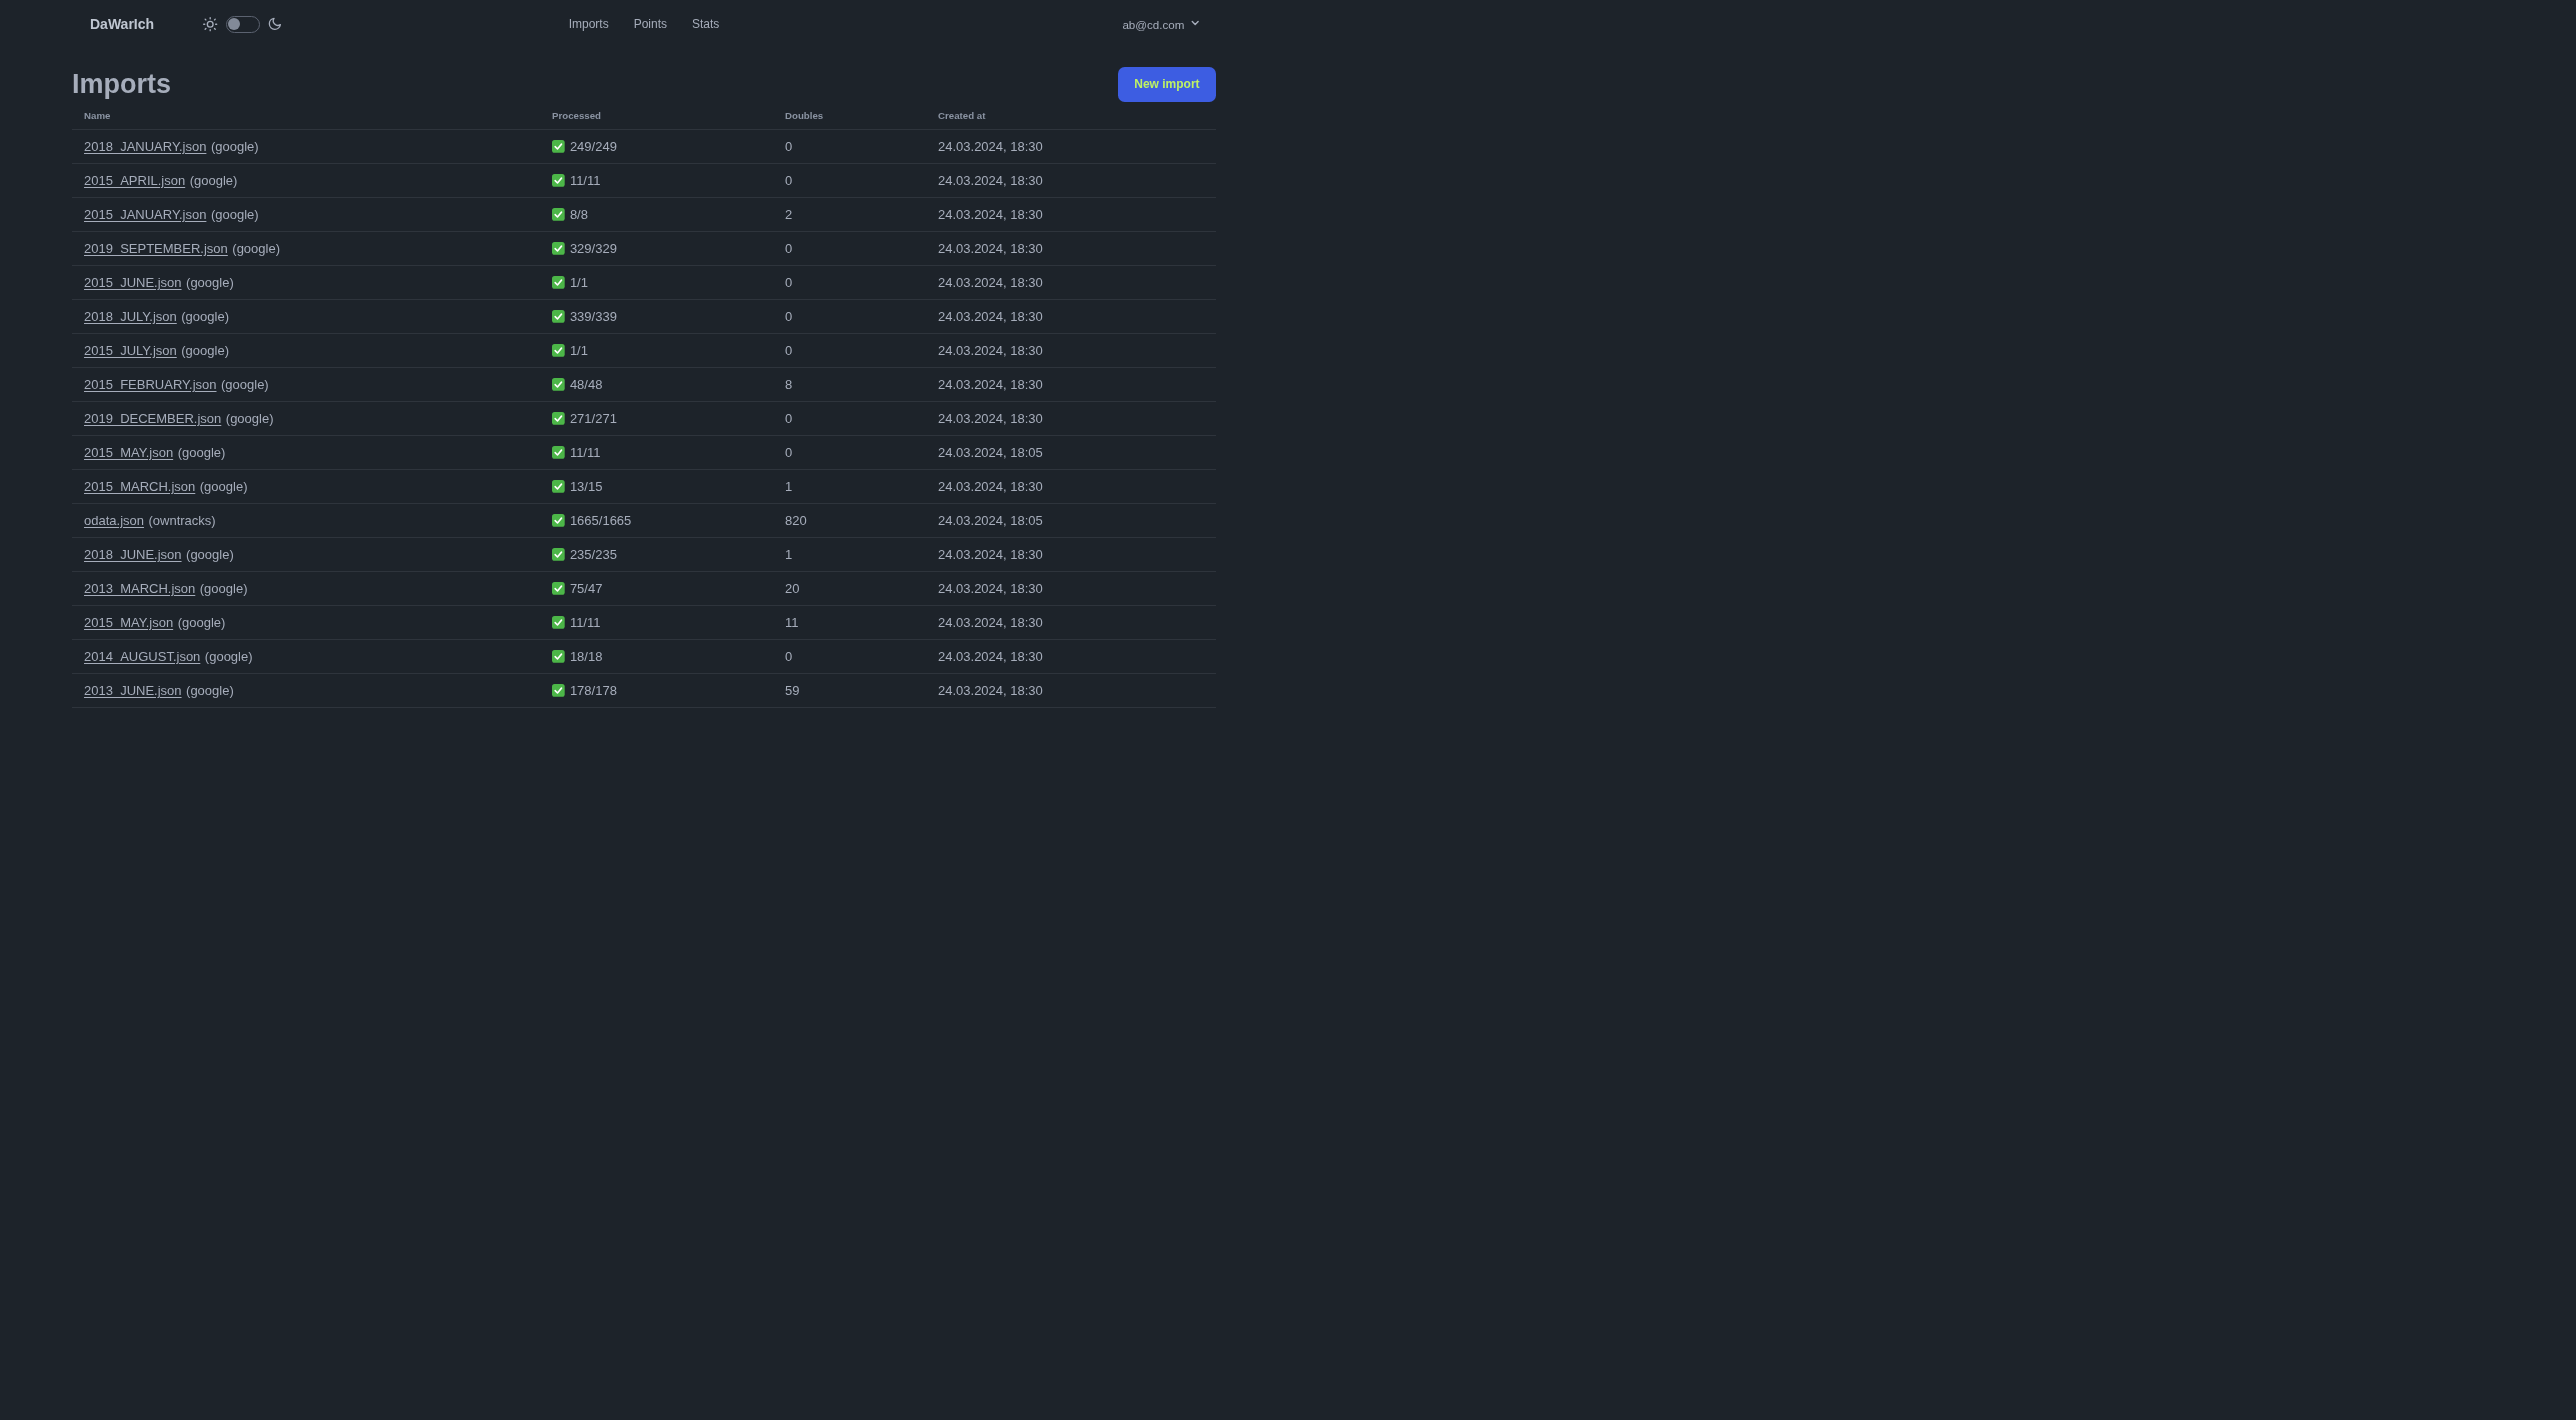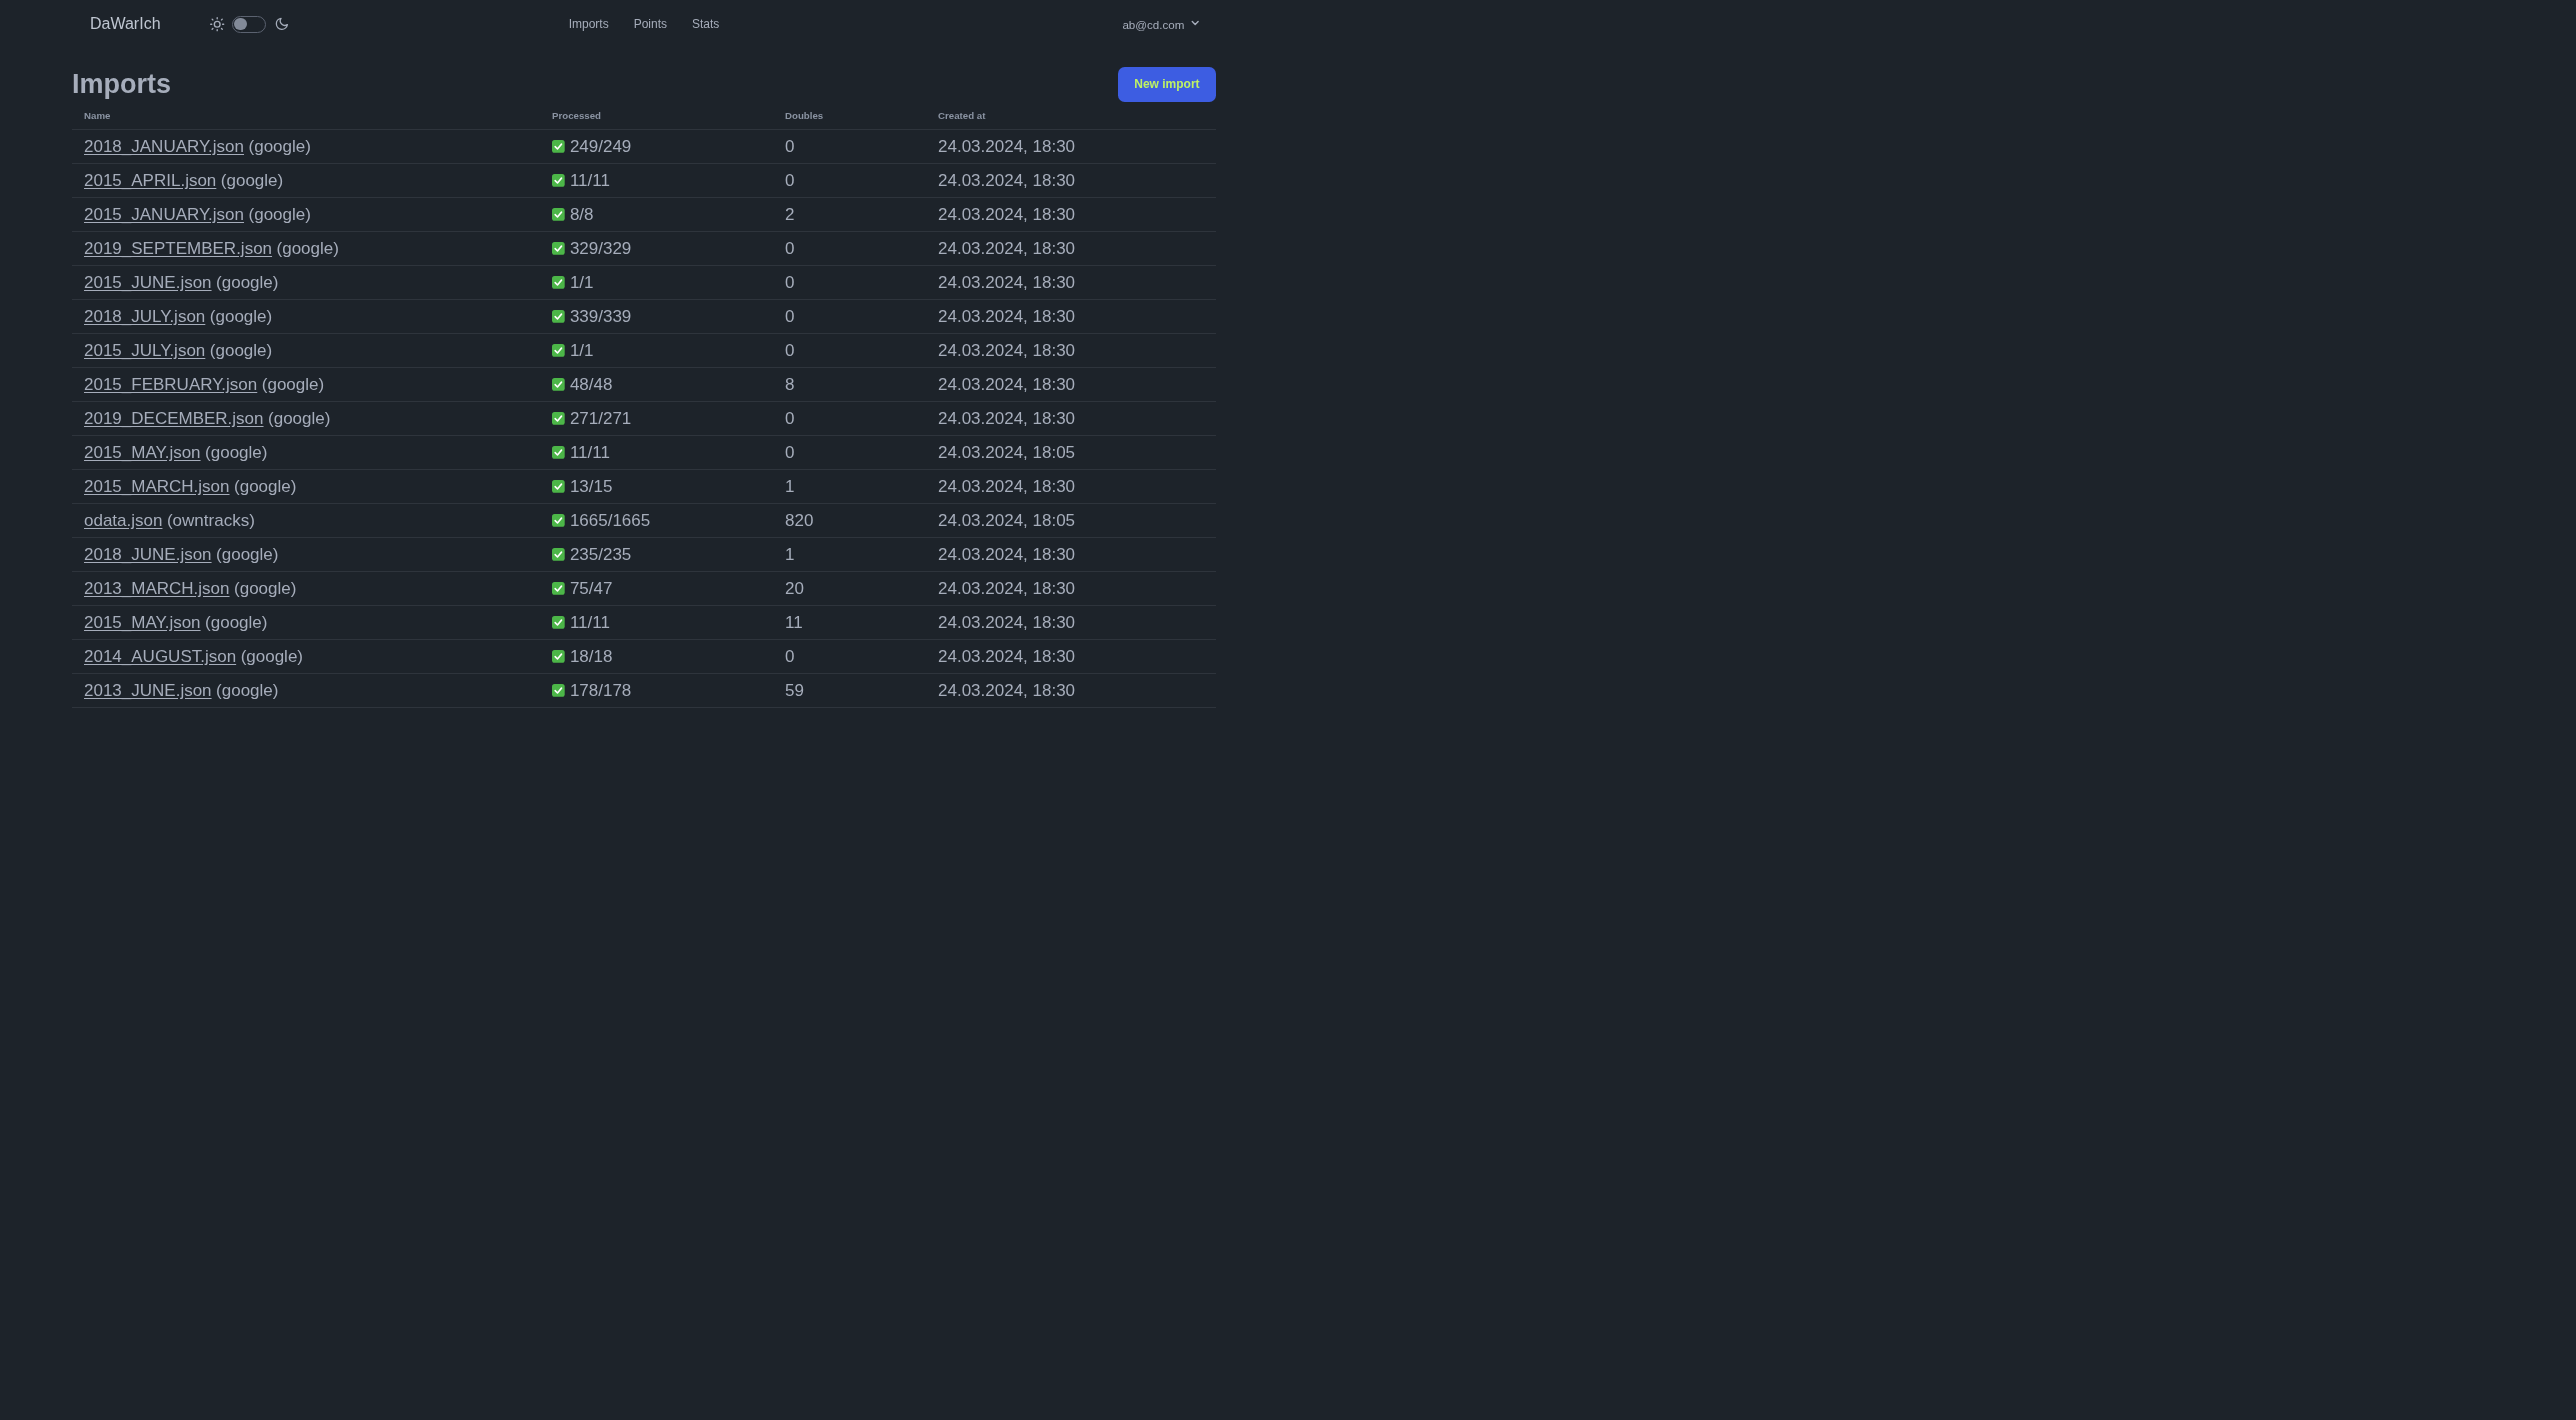--- a/index.html
+++ b/index.html
@@ -20,22 +20,22 @@
   }
   
   .navbar{
     height:48px;
     display:flex;
     align-items:center;
     padding:0 88px 0 90px;
     position:relative;
   }
   .brand{
-    font-size:16px;
-    font-weight:400;
+    font-size:14px;
+    font-weight:700;
     color:#bfc6d1;
     text-decoration:none;
     cursor:pointer;
   }
   .theme{
     display:flex;
     align-items:center;
     gap:7.5px;
     margin-left:48px;
   }
@@ -112,21 +112,21 @@
     align-items:center;
     font-size:9.7px;
     font-weight:700;
     color:var(--muted);
   }
   .thead .th:first-child{padding-left:12px;}
   .trow{
     height:34px;
     align-items:center;
     border-top:0.7px solid var(--divider);
-    font-size:17px;
+    font-size:13px;
   }
   .cell{display:flex;align-items:center;min-width:0;}
   .cell.name{padding-left:12px;}
   .file-link{
     color:var(--text);
     text-decoration:underline;
     text-underline-offset:1.5px;
     cursor:pointer;
   }
   .source{margin-left:4.5px;}

